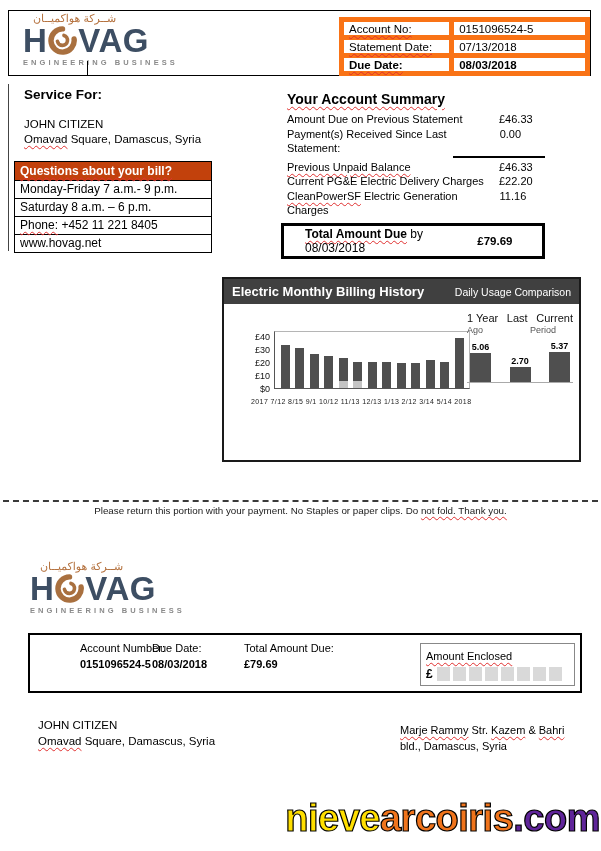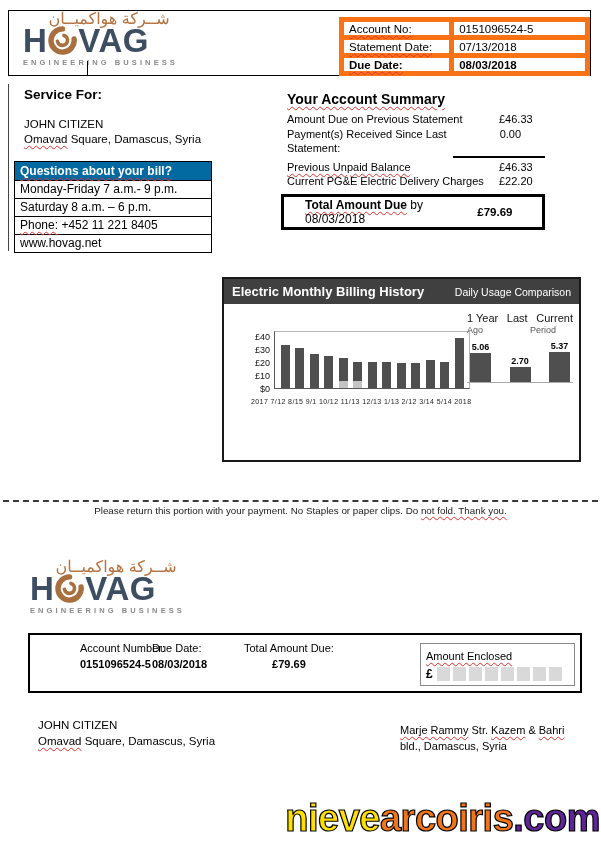--- a/index.html
+++ b/index.html
@@ -8,21 +8,21 @@
   .sq { text-decoration: underline wavy #e03030; text-decoration-thickness: 1px; text-underline-offset: 2px; }
   .b { font-weight: bold; }
 
   
   .top-box { position: absolute; left: 8px; top: 10px; width: 583px; height: 66px; border: 1px solid #000; }
 
   
   .logo { position: absolute; width: 170px; }
   .logo-top { left: 14px; top: 1px; }
   .logo2 { left: 30px; top: 560px; }
-  .arabic { width: 152px; margin-left: 10px; text-align: center; font-size: 16px; color: #b5723f; direction: rtl; line-height: 13px; }
+  .arabic { width: 152px; margin-left: 10px; text-align: left; font-size: 11px; color: #b5723f; direction: rtl; line-height: 13px; }
   .wordmark { display: flex; align-items: center; font-size: 33px; font-weight: 800; color: #3d4e63; line-height: 31px; letter-spacing: 0.5px; }
   .o-icon { display: inline-flex; margin: 0 1px; }
   .tagline { margin-top: 2px; font-size: 7.5px; letter-spacing: 3.1px; color: #8a8a8a; font-weight: 600; white-space: nowrap; }
   .cursor-mark { position: absolute; left: 64px; top: 49px; width: 1px; height: 14px; background: #000; }
 
   
   .acct-table { position: absolute; left: 330px; top: 6px; border-collapse: collapse; }
   .acct-table td { border: 5px solid #f97316; height: 18px; font-size: 11.5px; padding: 0 5px; background: #fff; }
   .acct-table td.lab { width: 112px; }
   .acct-table td.val { width: 138px; }
@@ -66,21 +66,21 @@
   .cmp-col { display: flex; flex-direction: column; align-items: center; justify-content: flex-end; }
   .mini-val { font-size: 9px; font-weight: bold; margin-bottom: 1px; }
   .mini-bar { width: 21px; }
 
   
   .dash-sep { position: absolute; left: 3px; top: 500px; width: 595px; border-top: 2px dashed #3a3a3a; }
   .return-note { position: absolute; left: 0; top: 505px; width: 601px; text-align: center; font-size: 9.8px; color: #1a1a1a; }
   .stub-box { position: absolute; left: 28px; top: 633px; width: 554px; height: 60px; border: 2px solid #000; }
   .stub-field { position: absolute; top: 7px; font-size: 11px; }
   .stub-field .fv { display: block; font-weight: bold; margin-top: 4px; }
-  .sf1 { left: 22px; margin-left: 28px; } .sf2 { left: 122px; } .sf3 { left: 214px; text-align: center; }
+  .sf1 { left: 22px; margin-left: 28px; } .sf2 { left: 122px; } .sf3 { left: 214px; }
   .enc-box { position: absolute; left: 390px; top: 8px; width: 155px; height: 43px; border: 1px solid #888; padding: 2px 5px; }
   .enc-label { font-size: 11px; display: inline-block; }
   .enc-row { display: flex; align-items: center; gap: 3px; margin-top: 3px; }
   .enc-cur { font-size: 12px; font-weight: bold; margin-right: 1px; }
   .enc-sq { width: 13px; height: 14px; background: #d9d9d9; }
 
   
   .addr-name { position: absolute; left: 38px; top: 719px; font-size: 11.5px; }
   .addr-line { position: absolute; left: 38px; top: 735px; font-size: 11.5px; }
   .addr-right { position: absolute; left: 400px; top: 723px; font-size: 11px; line-height: 15.5px; }
@@ -127,21 +127,21 @@
     </tbody>
       </table>
   </div>
 
   <div class="service-rule"></div>
   <div class="service-title">Service For:</div>
   <div class="service-name">JOHN CITIZEN</div>
   <div class="service-addr"><span class="sq">Omavad</span><span> Square, Damascus, Syria</span></div>
 
   <div class="q-table">
-    <div class="q-head" style="background: #0369a1;"><span class="sq">Questions about your bill?</span></div>
+    <div class="q-head" style="background: #c2410c;"><span class="sq">Questions about your bill?</span></div>
     <div class="q-row"><span>Monday-Friday 7 a.m.- 9 p.m.</span></div>
     <div class="q-row"><span>Saturday 8 a.m. – 6 p.m.</span></div>
     <div class="q-row"><span class="sq">Phone:</span><span> +452 11 221 8405</span></div>
     <div class="q-row"><span>www.hovag.net</span></div>
   </div>
 
   <div class="summary">
     <span class="sum-title sq">Your Account Summary</span>
     <div class="sum-row">
       <span><span>Amount Due on Previous Statement</span></span>
@@ -152,20 +152,24 @@
       <span class="sum-val">0.00</span>
     </div>
     <div class="sum-line"></div>
     <div class="sum-row">
       <span><span class="sq">Previous Unpaid Balance</span></span>
       <span class="sum-val">£46.33</span>
     </div>
     <div class="sum-row">
       <span><span>Current PG&amp;E Electric Delivery Charges</span></span>
       <span class="sum-val">£22.20</span>
+    </div>
+    <div class="sum-row">
+      <span><span class="sq">CleanPowerSF</span><span> Electric Generation Charges</span></span>
+      <span class="sum-val">11.16</span>
     </div>
     <div class="total-box">
       <span class="tl"><span class="sq b">Total Amount Due</span><span> by 08/03/2018</span></span>
       <span class="sum-val">£79.69</span>
     </div>
   </div>
 
   <div class="panel">
     <div class="panel-head" style="background: #404040;">
       <span class="panel-title">Electric Monthly Billing History</span>

